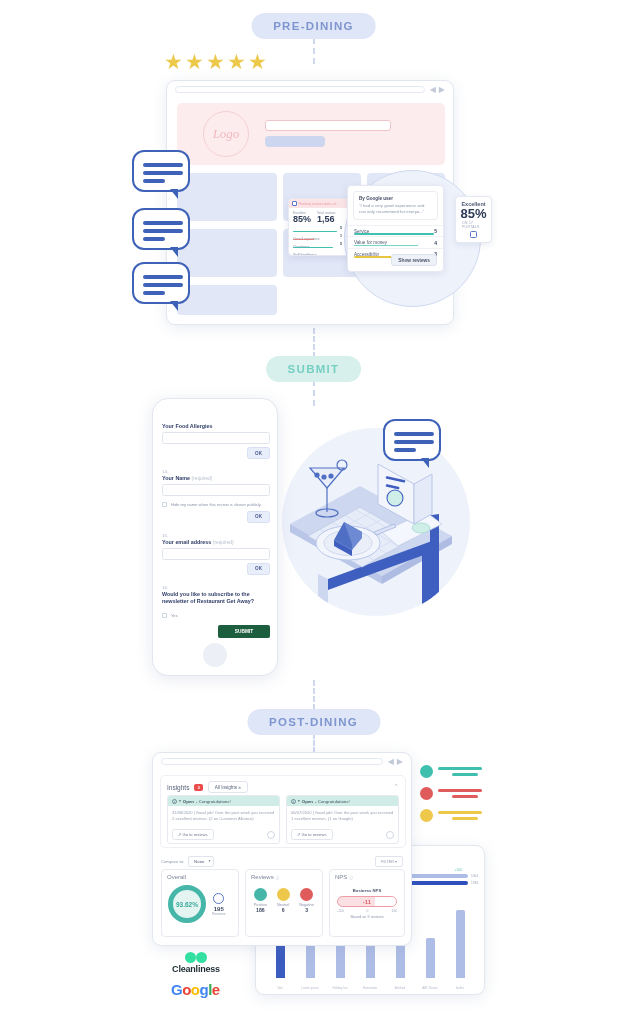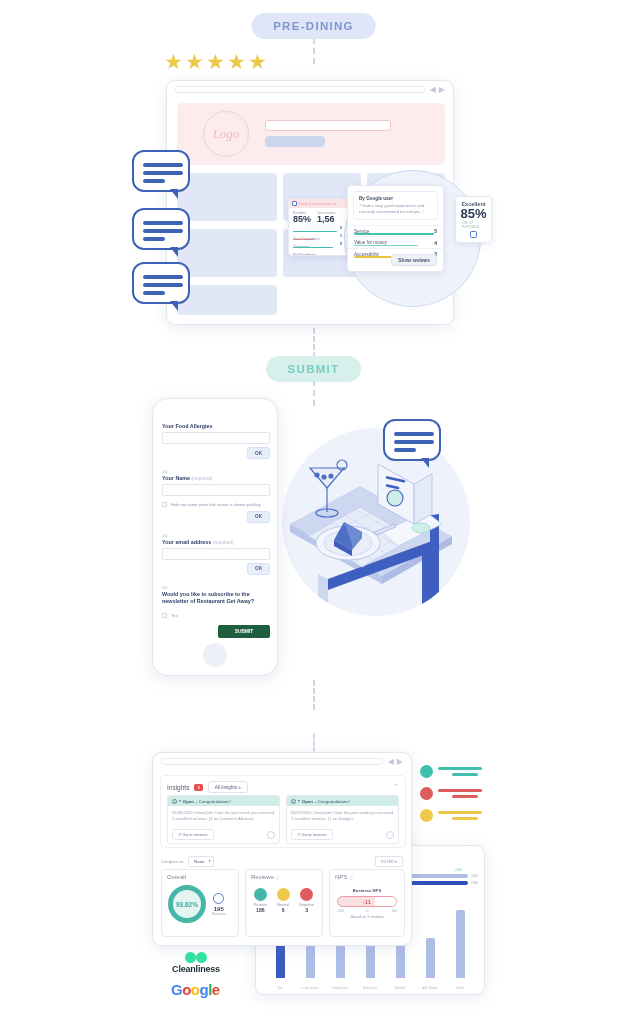--- a/index.html
+++ b/index.html
@@ -413,20 +413,21 @@
             <span class="cbx"></span>
             <span class="cb-text">Yes</span>
           </div>
           <div class="submit-btn" style="width:52px;float:right;margin-top:6px;">SUBMIT</div>
         </div>
       </div>
       <div style="position:absolute;left:50%;transform:translateX(-50%);bottom:8px;width:24px;height:24px;border-radius:50%;background:#eceff6;"></div>
     </div>
   </div>
 
+  <div class="badge badge-post" style="top:709px;">POST-DINING</div>
 
   <div>
 
     <div class="browser" style="left:255px; top:845px; width:230px; height:150px;">
       <div style="position:absolute;left:142px;top:22px;width:80px;">
         <div style="font-size:3.4px;color:#68c4b8;text-align:right;margin-right:16px;">+100</div>
         <div style="display:flex;align-items:center;gap:3px;margin-top:2px;">
           <div style="flex:1;height:4px;background:#aebde6;border-radius:2px;"></div>
           <span style="font-size:3.2px;color:#9aa3b8;">1054</span>
         </div>

